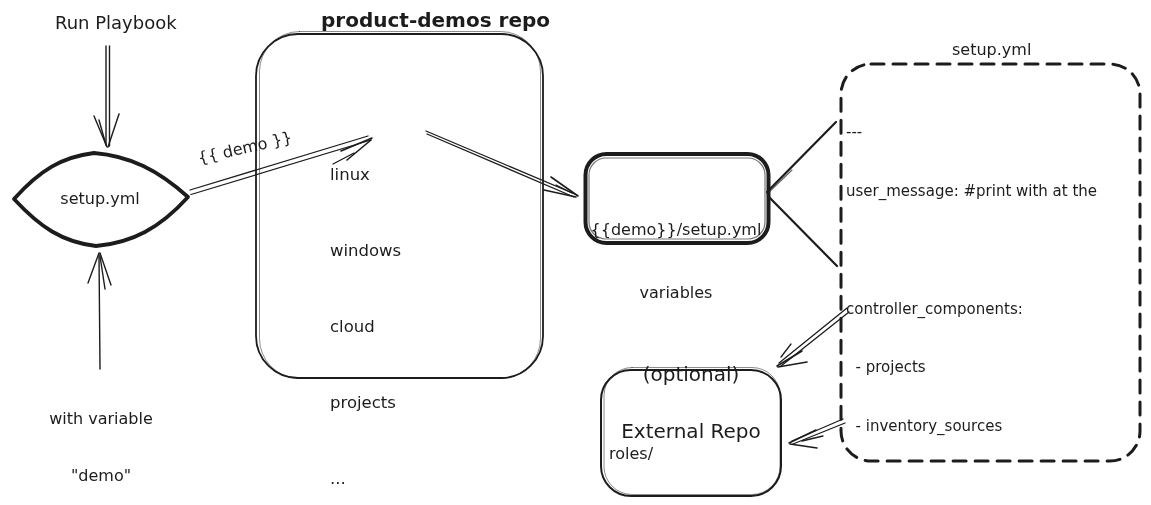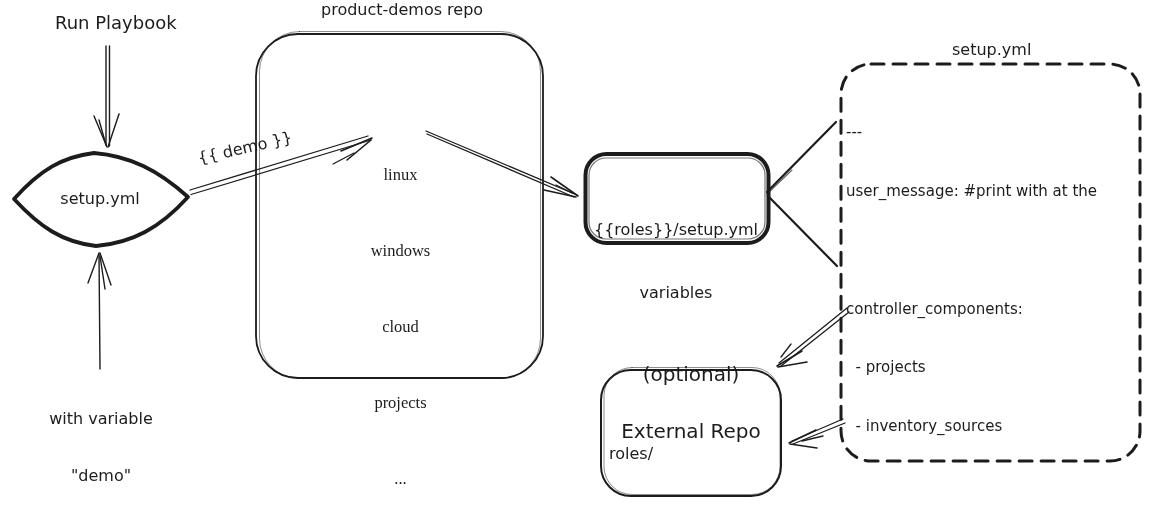--- a/index.html
+++ b/index.html
@@ -11,23 +11,23 @@
     color:#1c1c1c;
     overflow:hidden;
   }
   .wires{position:absolute;left:0;top:0;width:1151px;height:505px;}
   .lbl{position:absolute;white-space:pre;color:#1c1c1c;}
   .ctr{text-align:center;}
 
   #run-label{left:55px;top:12px;font-size:18px;}
   #diamond-label{left:16px;top:189px;width:168px;font-size:16px;}
   #withvar-label{left:36px;top:371px;width:130px;font-size:16px;line-height:19px;}
-  #repo-title{left:321px;top:0;width:160px;font-size:16px;}
+  #repo-title{left:321px;top:8px;width:160px;font-size:20px;font-weight:bold;}
   #repo-list{left:330px;top:118px;width:141px;font-size:16.5px;}
-  #repo-list .repo-item{height:38px;line-height:38px;text-align:center;font-family:Liberation Serif, serif;}
+  #repo-list .repo-item{height:38px;line-height:38px;text-align:left;}
   #demo-label{left:198px;top:149px;font-size:16px;transform:rotate(-13deg);transform-origin:left center;}
   #vars-label{left:588px;top:177px;width:176px;font-size:16px;line-height:21px;}
   #setupyml-title{left:952px;top:40px;font-size:16px;}
   #yaml-block{left:846px;top:84px;font-size:15px;line-height:19.6px;}
   .yaml-line{white-space:pre;min-height:19.6px;}
   #ext-title{left:612px;top:327px;width:158px;font-size:20px;line-height:19px;}
   #ext-content{left:609px;top:396px;font-size:16px;line-height:23px;}
 </style>
 </head>
 <body>
@@ -128,21 +128,21 @@
     <div class="repo-item">linux</div>
     <div class="repo-item">windows</div>
     <div class="repo-item">cloud</div>
     <div class="repo-item">projects</div>
     <div class="repo-item">...</div>
   </div>
 
   <div class="lbl" id="demo-label">{{ demo }}</div>
 
   <div class="lbl ctr" id="vars-label">
-    <div>{{roles}}/setup.yml</div>
+    <div>{{demo}}/setup.yml</div>
     <div>variables</div>
   </div>
 
   <div class="lbl" id="setupyml-title">setup.yml</div>
 
   <div class="lbl" id="yaml-block">
     <div class="yaml-line">---</div>
     <div class="yaml-line">user_message: #print with at the</div>
     <div class="yaml-line"></div>
     <div class="yaml-line">controller_components:</div>

